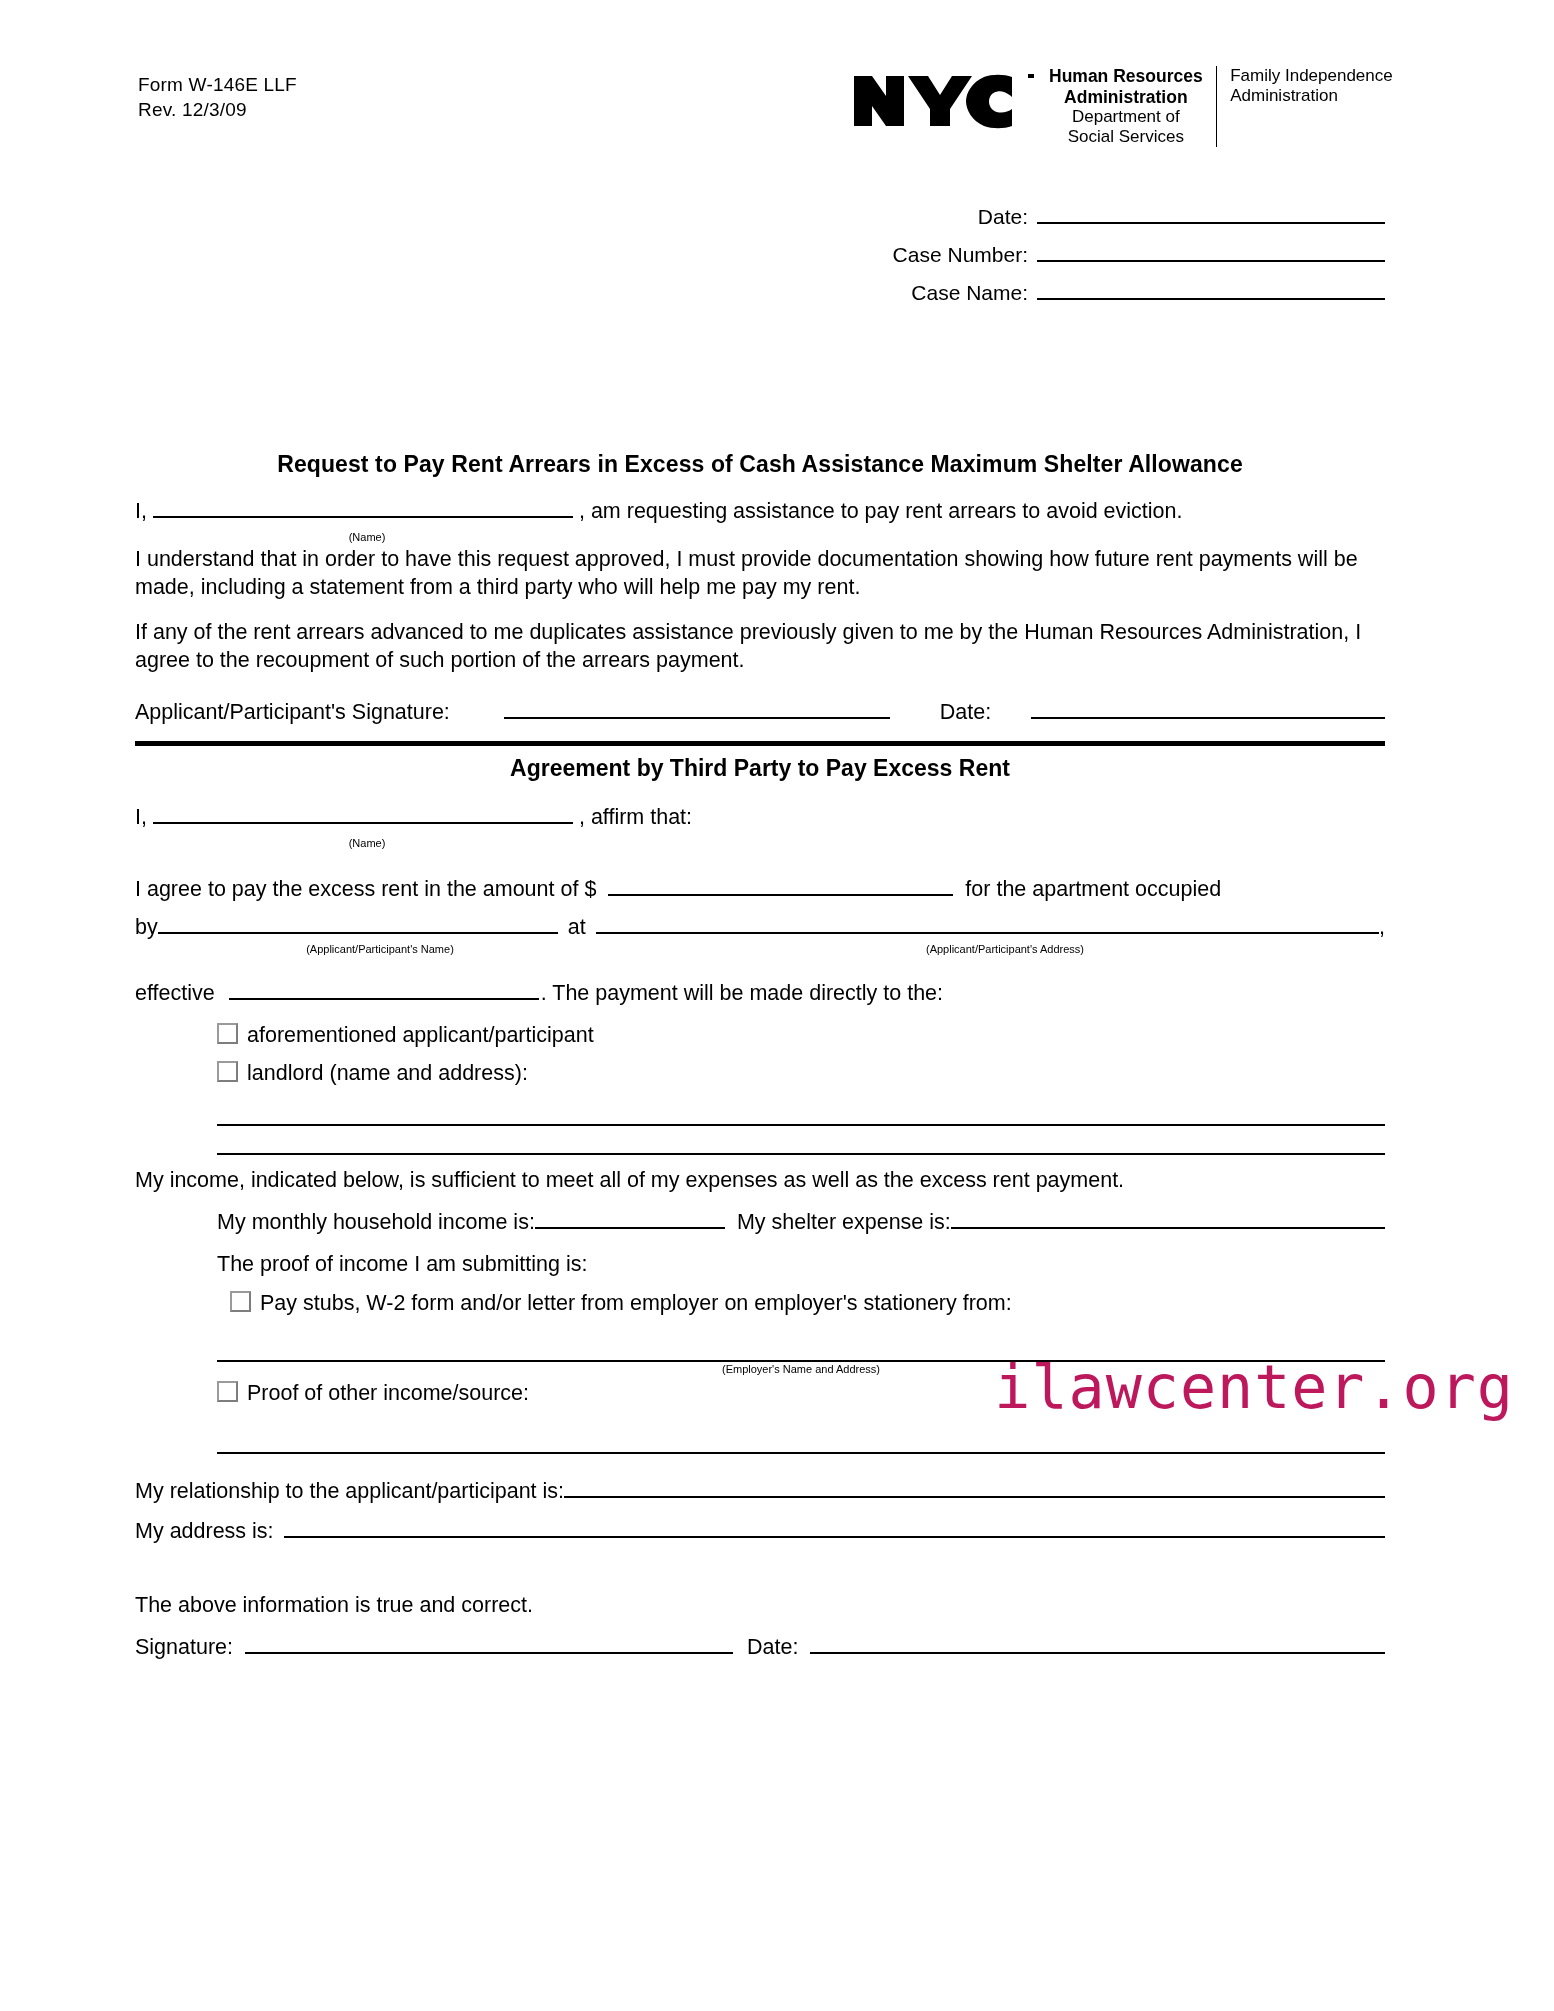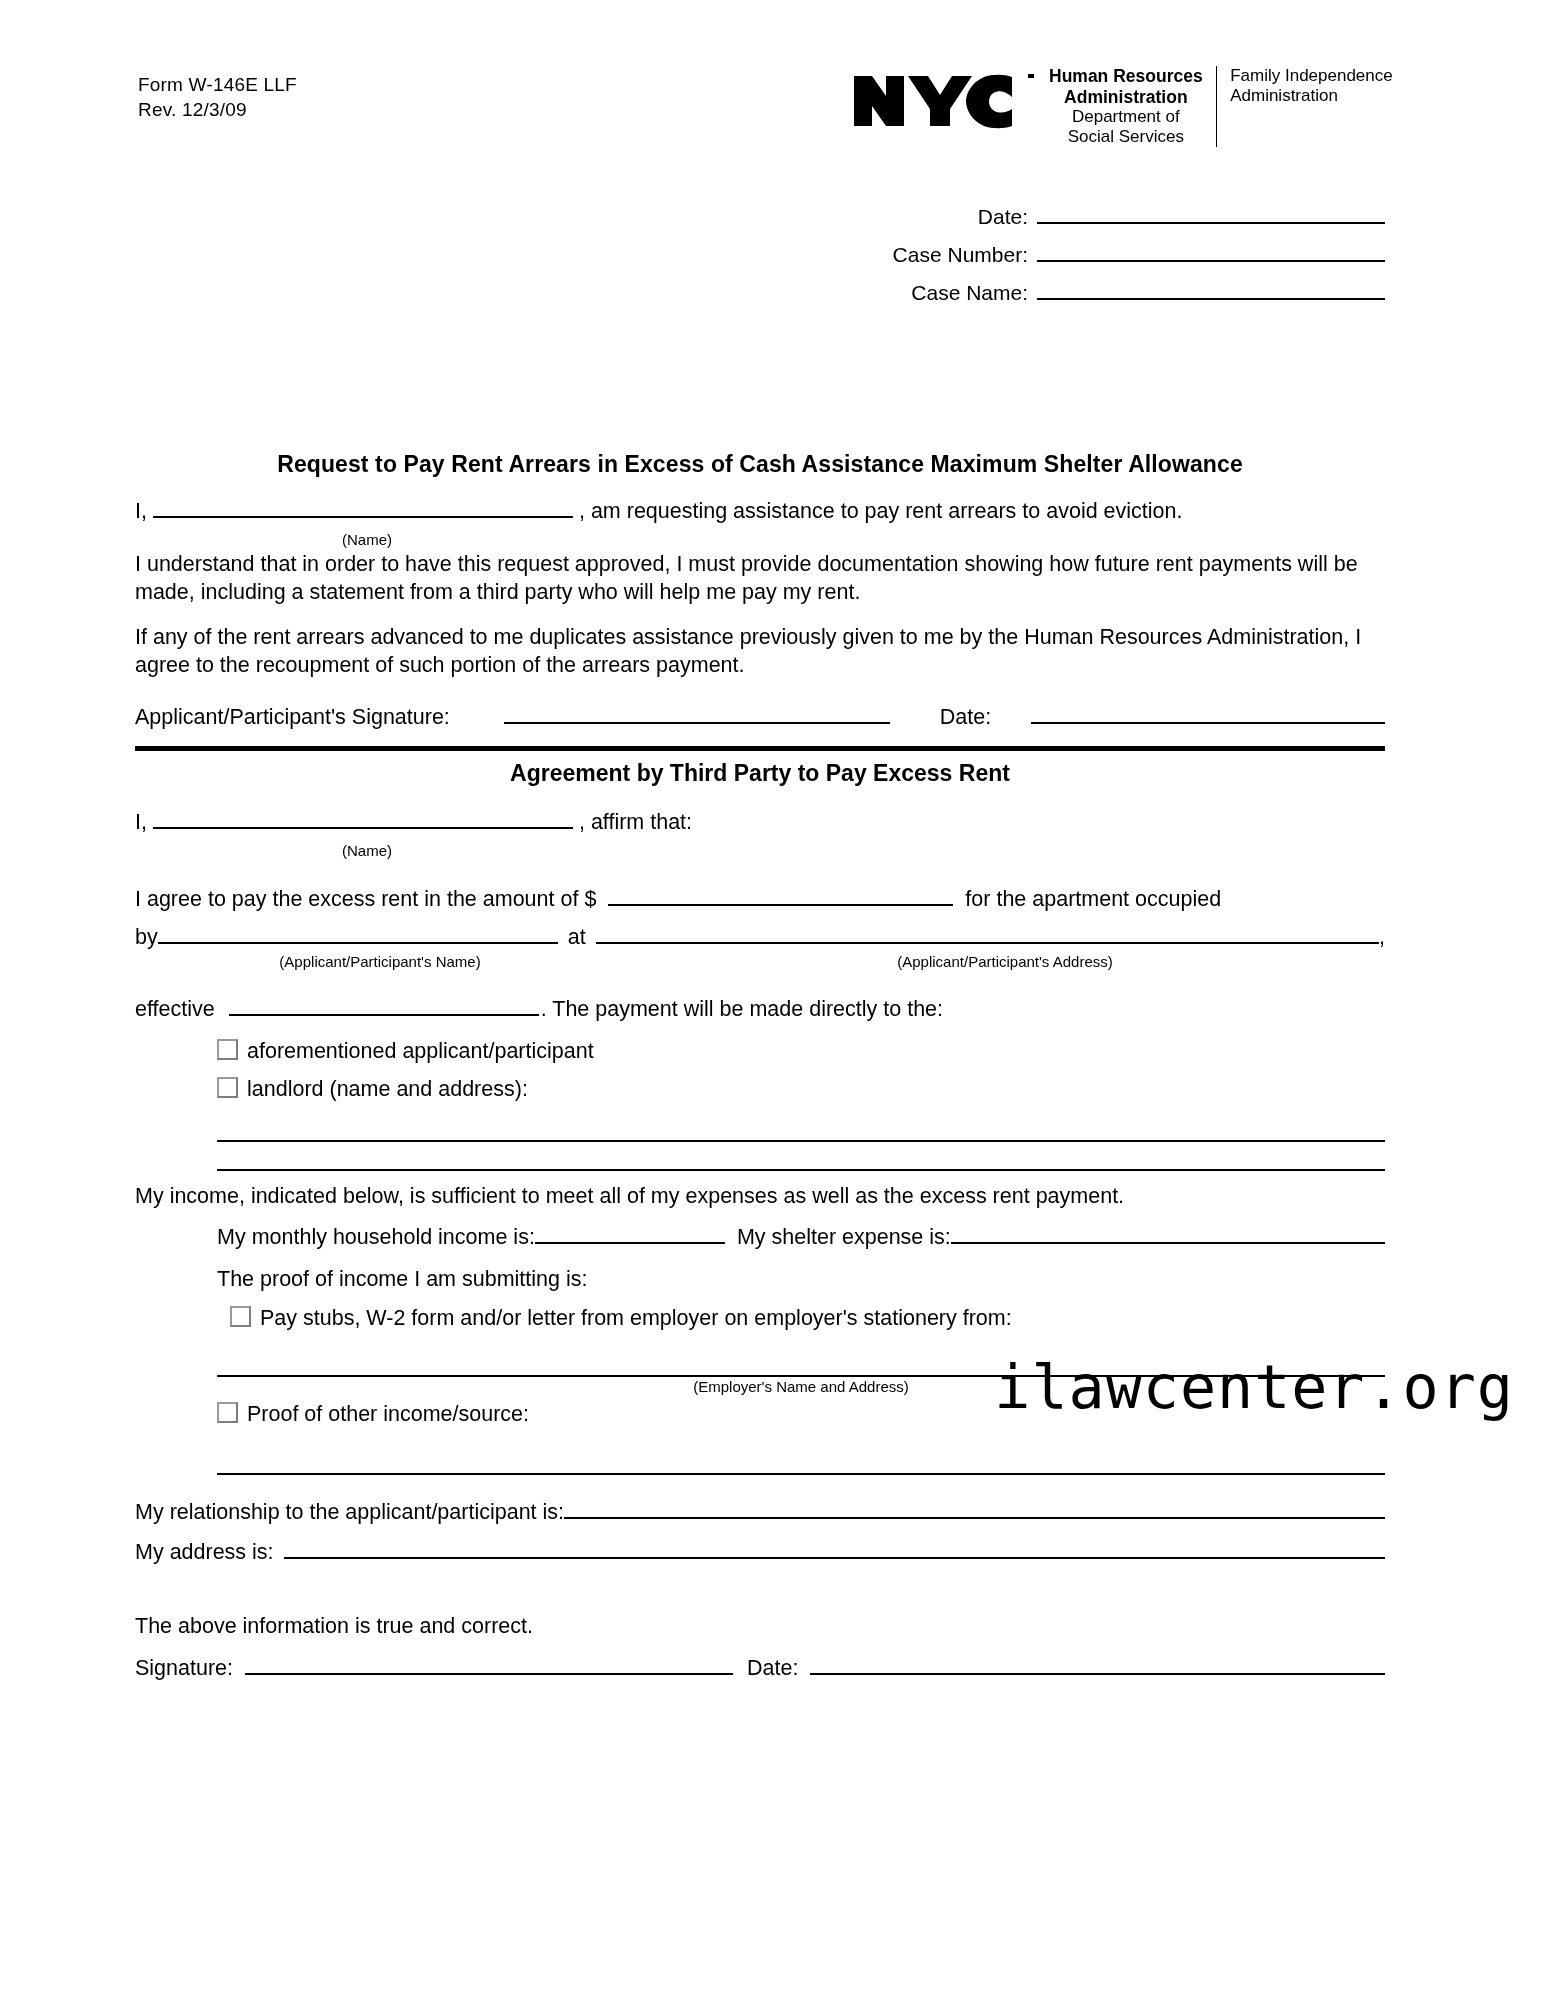--- a/index.html
+++ b/index.html
@@ -124,21 +124,21 @@
     border-bottom: 2.4px solid #000;
     height: 17px;
     flex: 0 0 auto;
   }
   .fill-grow {
     border-bottom: 2.4px solid #000;
     height: 17px;
     flex: 1 1 auto;
   }
   .caption {
-    font-size: 15px;
+    font-size: 11px;
     text-align: center;
   }
 
   
   .thick-rule {
     border: 0;
     border-top: 5px solid #000;
     margin: 14px 0 8px 0;
   }
   .section-title {
@@ -177,21 +177,21 @@
   .indent-2 { margin-left: 95px; }
 
   
   .watermark {
     position: absolute;
     right: 40px;
     bottom: 52px;
     font-family: "DejaVu Sans Mono", "Liberation Mono", monospace;
     font-size: 60px;
     letter-spacing: 1px;
-    color: #000000;
+    color: #be185d;
     white-space: nowrap;
   }
 </style>
 </head>
 <body>
 
 <div class="page">
 
   <div class="form-meta">
     <div>Form W-146E  LLF</div>

